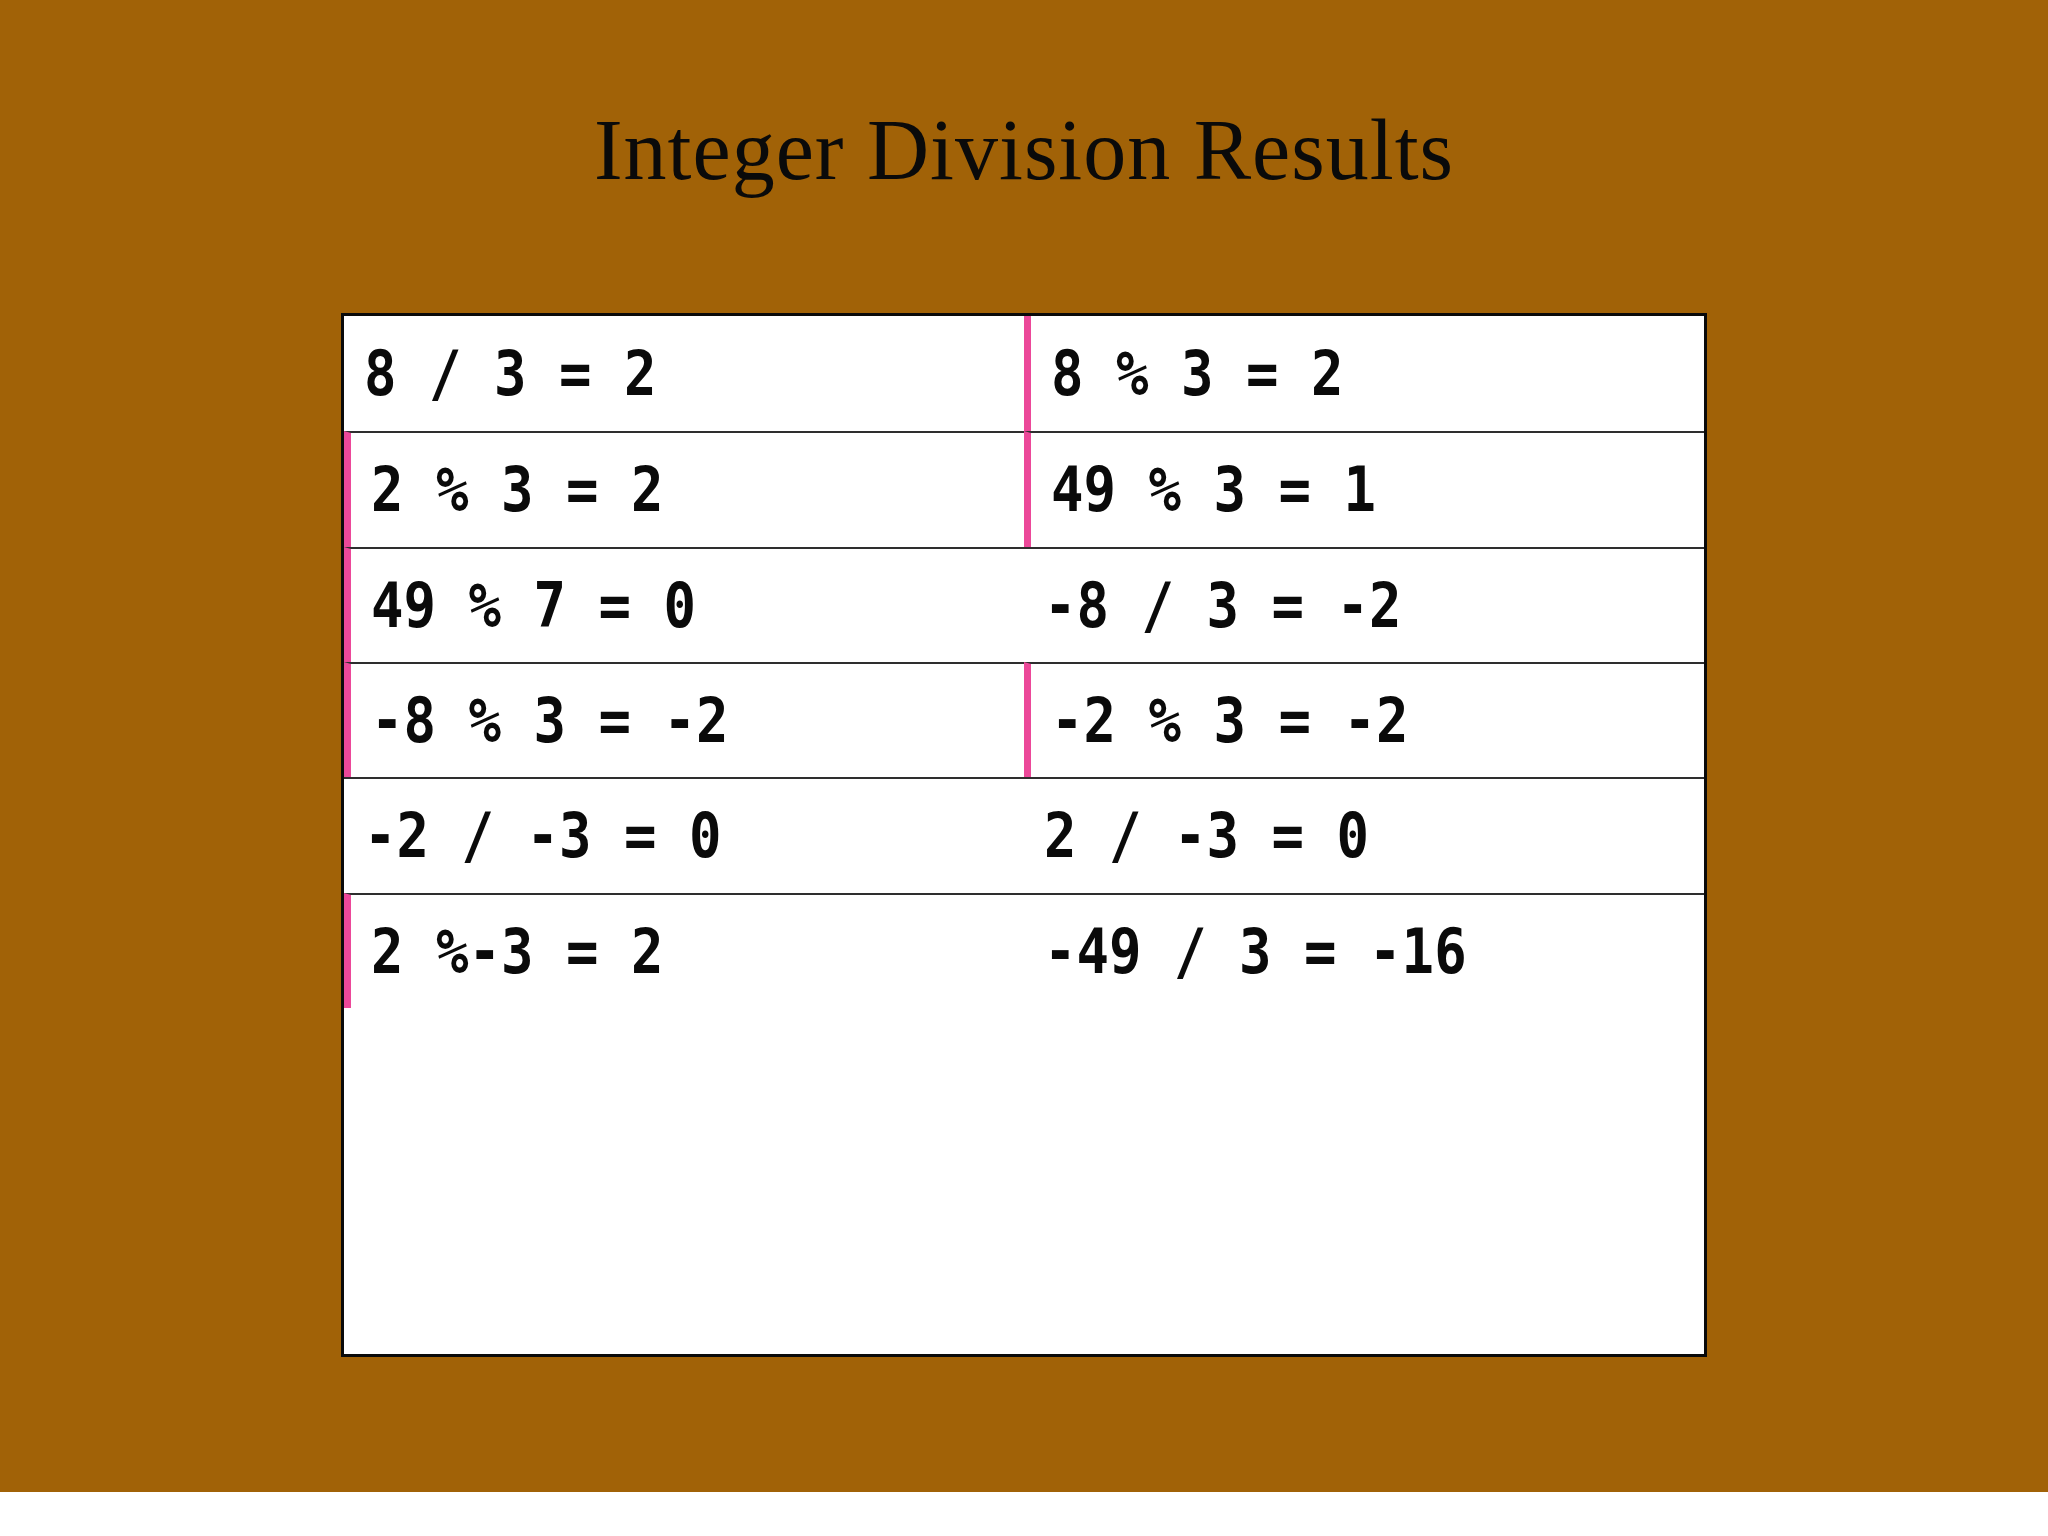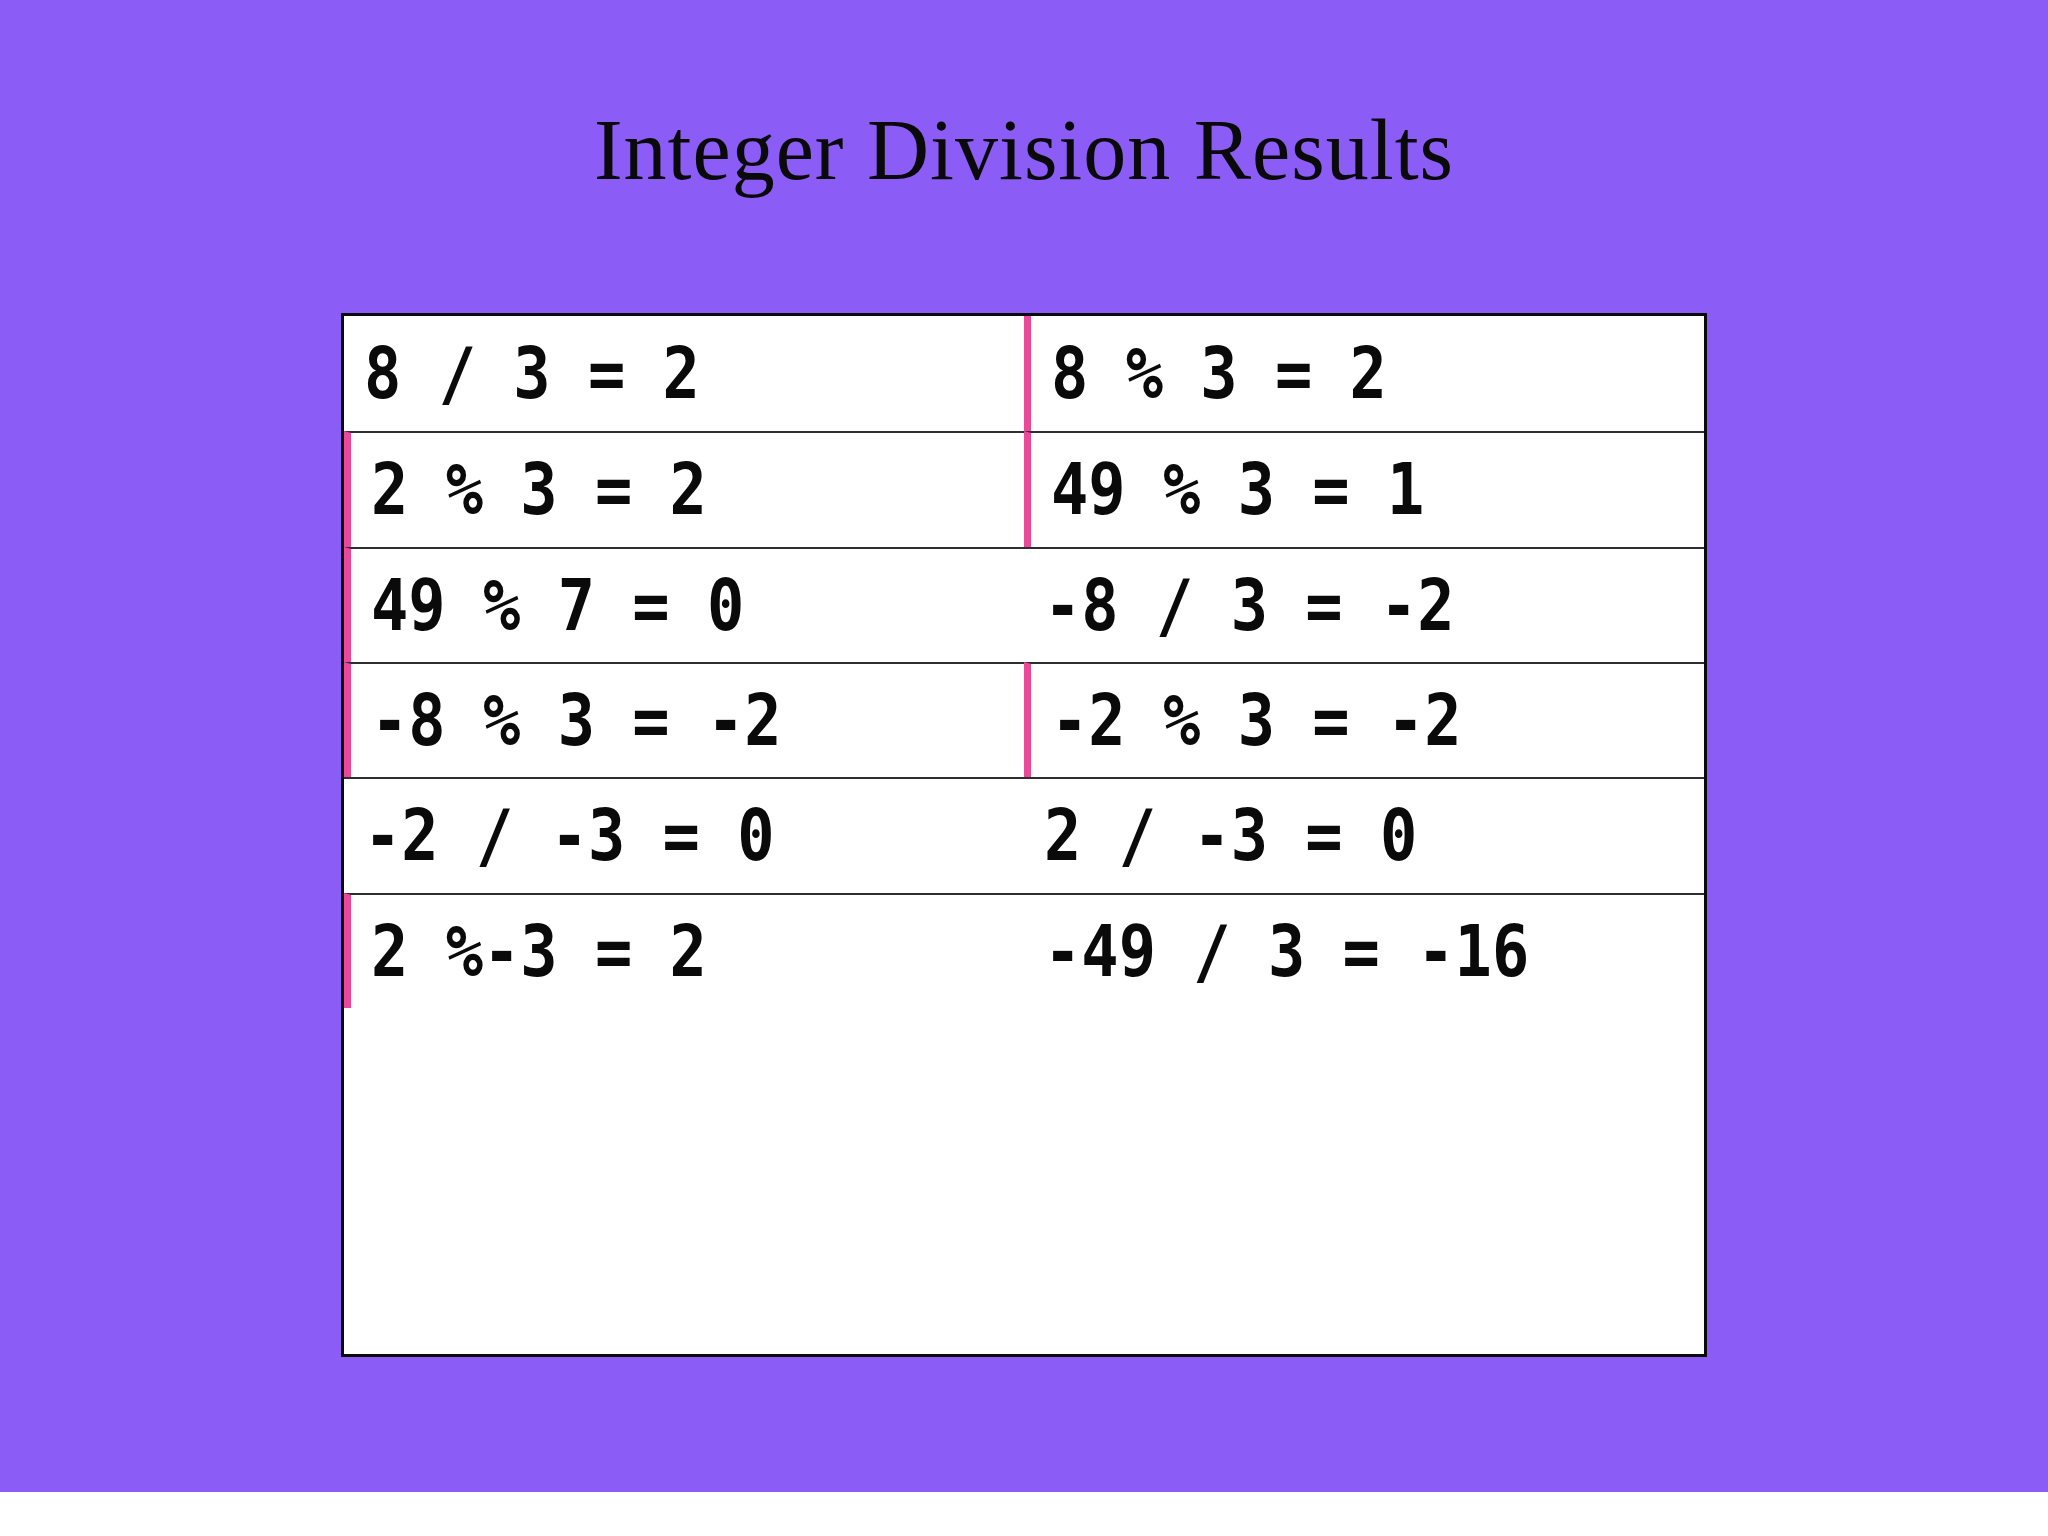--- a/index.html
+++ b/index.html
@@ -4,21 +4,21 @@
 <style>
   html, body {
     margin: 0;
     padding: 0;
     background: #ffffff;
   }
   .slide {
     position: relative;
     width: 2048px;
     height: 1492px;
-    background: #8b5cf6;
+    background: #a16207;
     overflow: hidden;
   }
   .slide-title {
     position: absolute;
     top: 100px;
     left: 0;
     width: 100%;
     text-align: center;
     font-family: "Liberation Serif", "DejaVu Serif", serif;
     font-size: 86px;
@@ -39,21 +39,21 @@
     grid-template-rows: repeat(9, 1fr);
     background: #ffffff;
   }
   .cell {
     display: flex;
     align-items: center;
     padding-left: 20px;
     border-top: 2px solid #2e2e2e;
     font-family: "DejaVu Sans Mono", "Liberation Mono", monospace;
     font-weight: bold;
-    font-size: 62px;
+    font-size: 54px;
     color: #0a0a0a;
     white-space: pre;
     overflow: hidden;
   }
   .cell.col-right {
     border-left: 7px solid #ec4899;
   }
   .results-table .cell:nth-child(-n+2) {
     border-top: none;
   }

